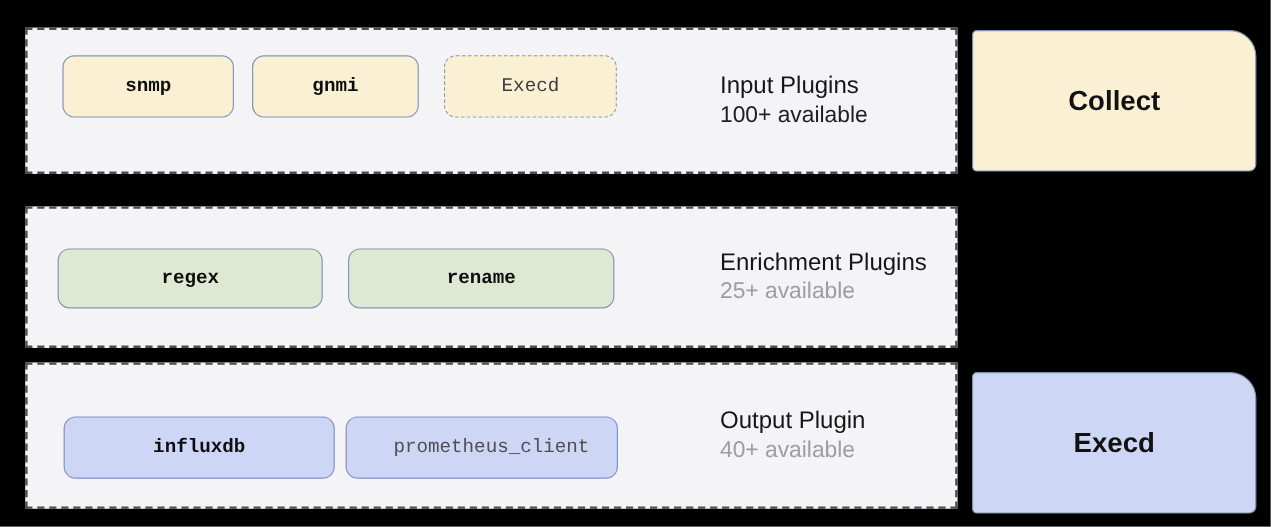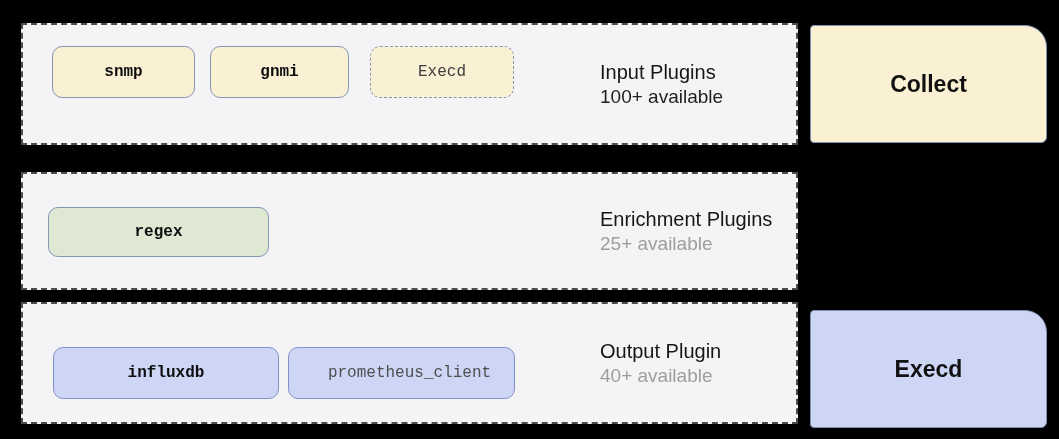--- a/index.html
+++ b/index.html
@@ -125,20 +125,21 @@
     <div class="chip cream chip-gnmi">gnmi</div>
     <div class="chip cream ghost chip-execd">Execd</div>
     <div class="lane-label">
       <div class="lane-title">Input Plugins</div>
       <div class="lane-sub dark">100+ available</div>
     </div>
   </section>
 
   <section class="lane lane-2">
     <div class="chip green chip-regex">regex</div>
+    <div class="chip green chip-rename">rename</div>
     <div class="lane-label">
       <div class="lane-title">Enrichment Plugins</div>
       <div class="lane-sub">25+ available</div>
     </div>
   </section>
 
   <section class="lane lane-3">
     <div class="chip blue chip-influxdb">influxdb</div>
     <div class="chip blue plain chip-prometheus">prometheus_client</div>
     <div class="lane-label">

